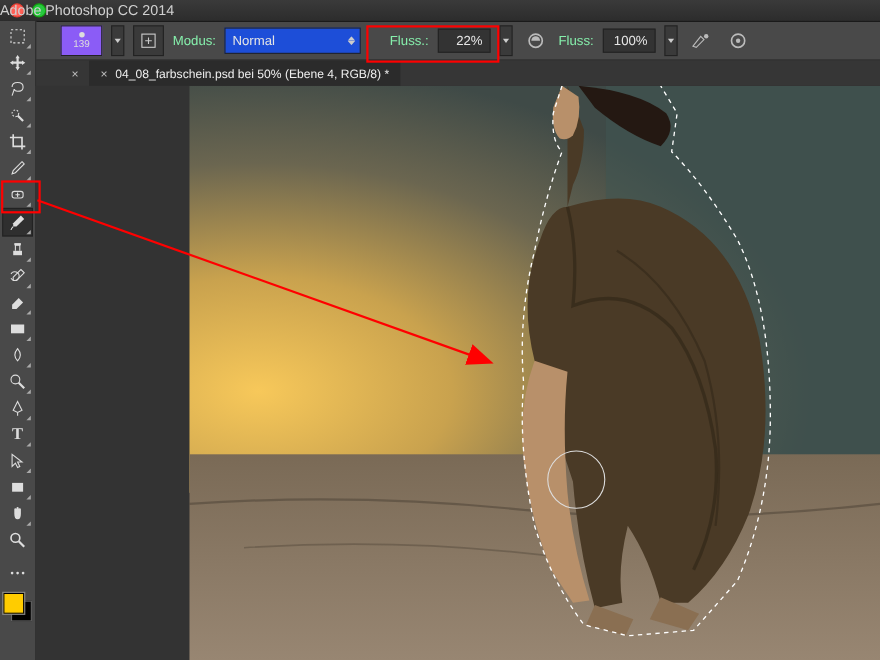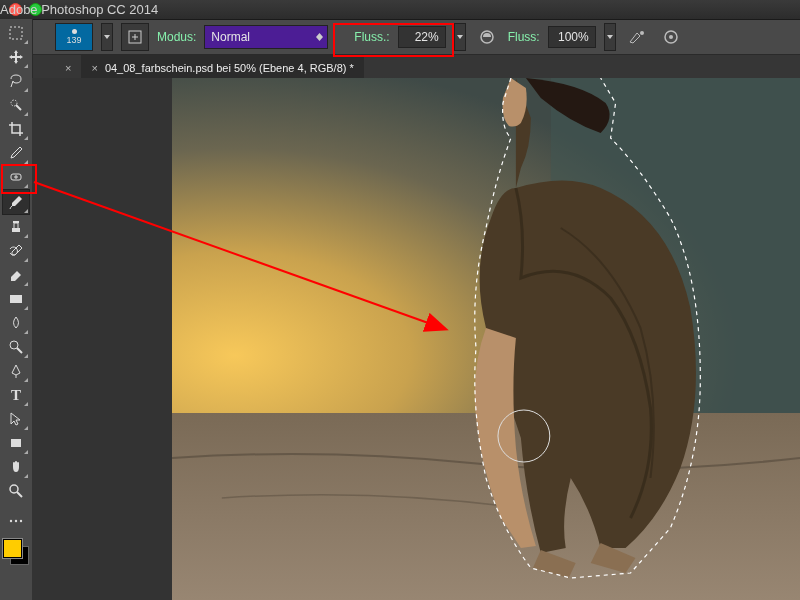--- a/index.html
+++ b/index.html
@@ -6,28 +6,28 @@
   .window{position:relative;width:800px;height:600px;}
   
   .titlebar{height:19px;background:linear-gradient(#3a3a3a,#2c2c2c);display:flex;align-items:center;position:relative;border-bottom:1px solid #1a1a1a;}
   .traffic{display:flex;gap:7px;margin-left:9px;}
   .traffic span{width:11px;height:11px;border-radius:50%;display:inline-block;}
   .close{background:#ff5f56;border:1px solid #e33e32;}
   .min{background:#27c93f;border:1px solid #13a10e;}
   .title{position:absolute;left:0;right:0;text-align:left;color:#d0d0d0;font-size:13px;pointer-events:none;}
   
   .optionsbar{height:34px;background:#494949;border-bottom:1px solid #2a2a2a;display:flex;align-items:center;padding-left:55px;gap:8px;font-size:12px;color:#e5e5e5;}
-  .brush-preset{width:36px;height:26px;background:#0369a1;border:1px solid #222;display:flex;flex-direction:column;align-items:center;justify-content:center;position:relative;}
+  .brush-preset{width:36px;height:26px;background:#8b5cf6;border:1px solid #222;display:flex;flex-direction:column;align-items:center;justify-content:center;position:relative;}
   .brush-preset .dot{width:5px;height:5px;background:#ddd;border-radius:50%;}
   .brush-preset .num{font-size:9px;color:#ddd;margin-top:1px;}
   .dd{width:10px;height:26px;background:#3a3a3a;border:1px solid #222;display:flex;align-items:center;justify-content:center;}
   .dd svg{display:block;}
   .iconbtn{width:26px;height:26px;background:#3a3a3a;border:1px solid #222;display:flex;align-items:center;justify-content:center;}
   .label{color:#86efac;}
-  .select{height:22px;background:#4c1d95;border:1px solid #222;display:flex;align-items:center;padding:0 6px;min-width:110px;position:relative;}
+  .select{height:22px;background:#1d4ed8;border:1px solid #222;display:flex;align-items:center;padding:0 6px;min-width:110px;position:relative;}
   .select .arrows{position:absolute;right:4px;display:flex;flex-direction:column;}
   .valuebox{height:20px;background:#333;border:1px solid #222;padding:0 6px;display:flex;align-items:center;min-width:34px;justify-content:flex-end;}
   .redbox{position:absolute;border:2px solid #ff0000;pointer-events:none;}
   
   .tabbar{height:25px;background:#363636;border-bottom:1px solid #1d1d1d;display:flex;align-items:stretch;padding-left:55px;font-size:11px;}
   .tab{display:flex;align-items:center;padding:0 10px;gap:7px;color:#ccc;max-width:330px;}
   .tab.active{background:#2b2b2b;color:#eee;}
   .tab .x{color:#bbb;cursor:pointer;}
   .tab span.name{white-space:nowrap;overflow:hidden;}
   

